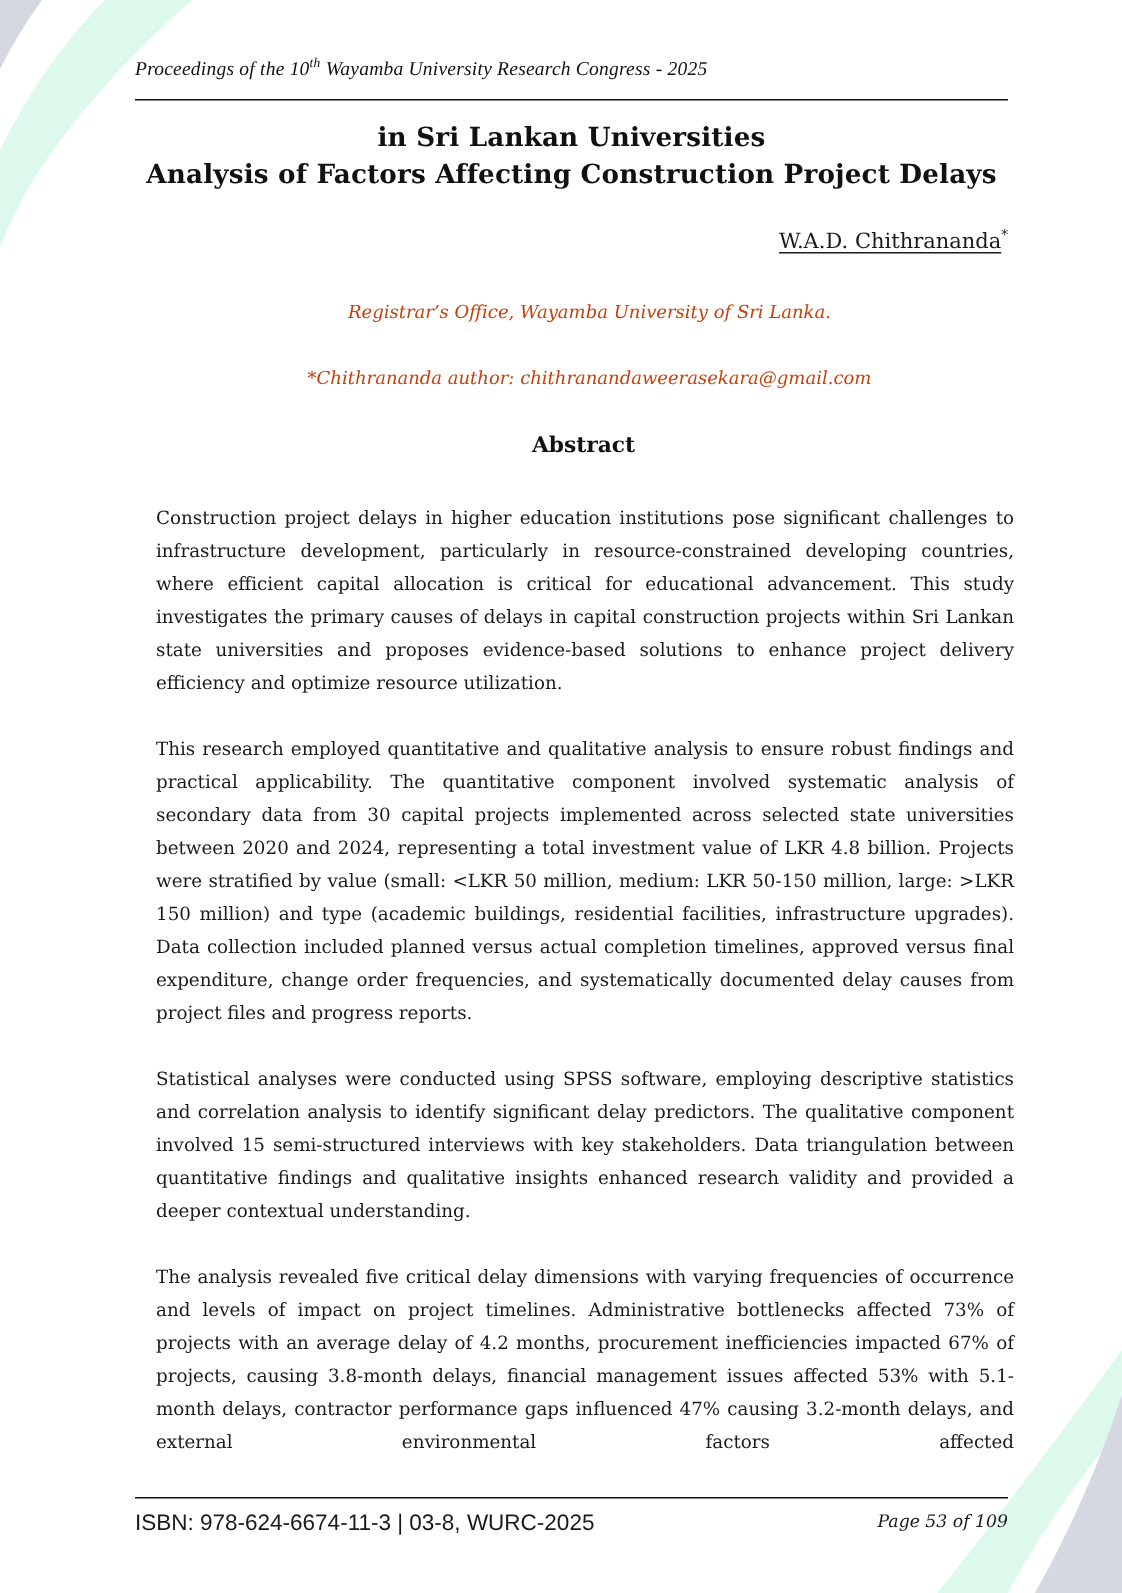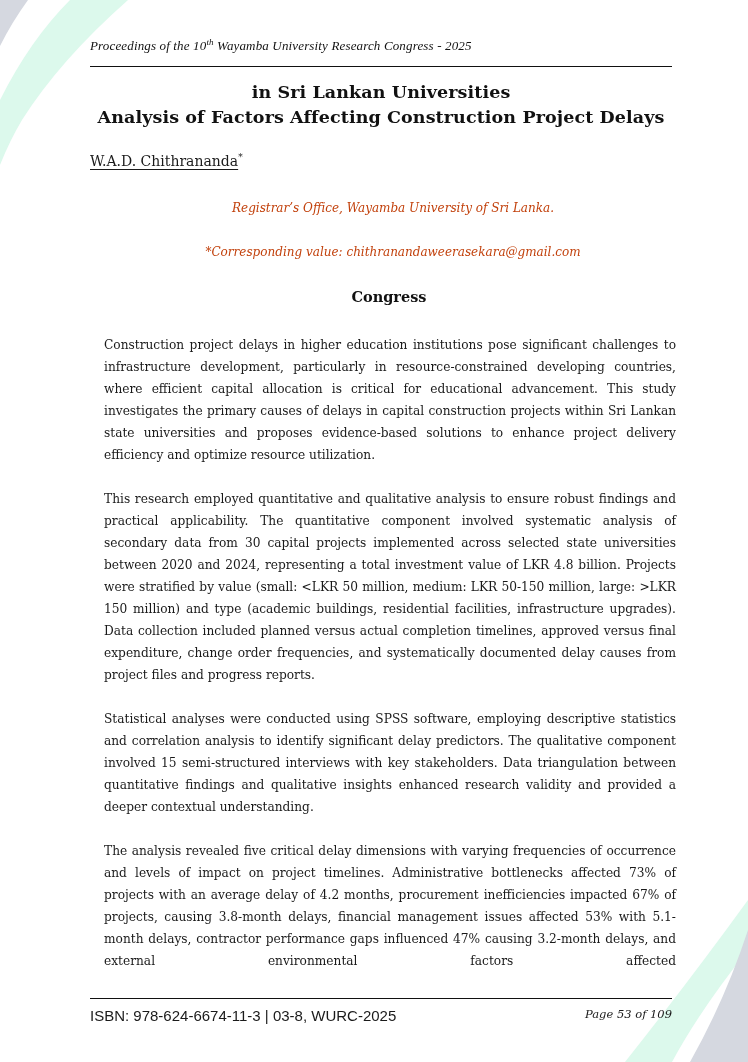--- a/index.html
+++ b/index.html
@@ -52,21 +52,21 @@
       font-size: 17.5px;
       line-height: 25px;
       color: #111;
       letter-spacing: 0.1px;
     }
     .author {
       position: absolute;
       left: 90px;
       top: 153px;
       width: 582px;
-      text-align: left;
+      text-align: right;
       font-family: "DejaVu Serif", serif;
       font-size: 14px;
       color: #1a1a1a;
     }
     .author .name {
       text-decoration: underline;
       text-underline-offset: 3px;
       text-decoration-thickness: 1px;
     }
     .author sup {
@@ -162,23 +162,23 @@
   <div>in Sri Lankan Universities</div>
   <div>Analysis of Factors Affecting Construction Project Delays</div>
 </div>
 
 <div class="author">
   <span class="name">W.A.D. Chithrananda</span><sup>*</sup>
 </div>
 
 <div class="affil">Registrar’s Office, Wayamba University of Sri Lanka.</div>
 
-<div class="corr">*Corresponding value: chithranandaweerasekara@gmail.com</div>
+<div class="corr">*Chithrananda author: chithranandaweerasekara@gmail.com</div>
 
-<div class="abstract-heading">Congress</div>
+<div class="abstract-heading">Abstract</div>
 
 <div class="abstract-body">
   <p>Construction project delays in higher education institutions pose significant challenges to infrastructure development, particularly in resource-constrained developing countries, where efficient capital allocation is critical for educational advancement. This study investigates the primary causes of delays in capital construction projects within Sri Lankan state universities and proposes evidence-based solutions to enhance project delivery efficiency and optimize resource utilization.</p>
   <p>This research employed quantitative and qualitative analysis to ensure robust findings and practical applicability. The quantitative component involved systematic analysis of secondary data from 30 capital projects implemented across selected state universities between 2020 and 2024, representing a total investment value of LKR 4.8 billion. Projects were stratified by value (small: &lt;LKR 50 million, medium: LKR 50-150 million, large: &gt;LKR 150 million) and type (academic buildings, residential facilities, infrastructure upgrades). Data collection included planned versus actual completion timelines, approved versus final expenditure, change order frequencies, and systematically documented delay causes from project files and progress reports.</p>
   <p>Statistical analyses were conducted using SPSS software, employing descriptive statistics and correlation analysis to identify significant delay predictors. The qualitative component involved 15 semi-structured interviews with key stakeholders. Data triangulation between quantitative findings and qualitative insights enhanced research validity and provided a deeper contextual understanding.</p>
   <p style="text-align-last: justify;">The analysis revealed five critical delay dimensions with varying frequencies of occurrence and levels of impact on project timelines. Administrative bottlenecks affected 73% of projects with an average delay of 4.2 months, procurement inefficiencies impacted 67% of projects, causing 3.8-month delays, financial management issues affected 53% with 5.1-month delays, contractor performance gaps influenced 47% causing 3.2-month delays, and external environmental factors affected</p>
 </div>
 
 <div class="footer-rule"></div>
 <div class="footer-left">ISBN: 978-624-6674-11-3 | 03-8, WURC-2025</div>

